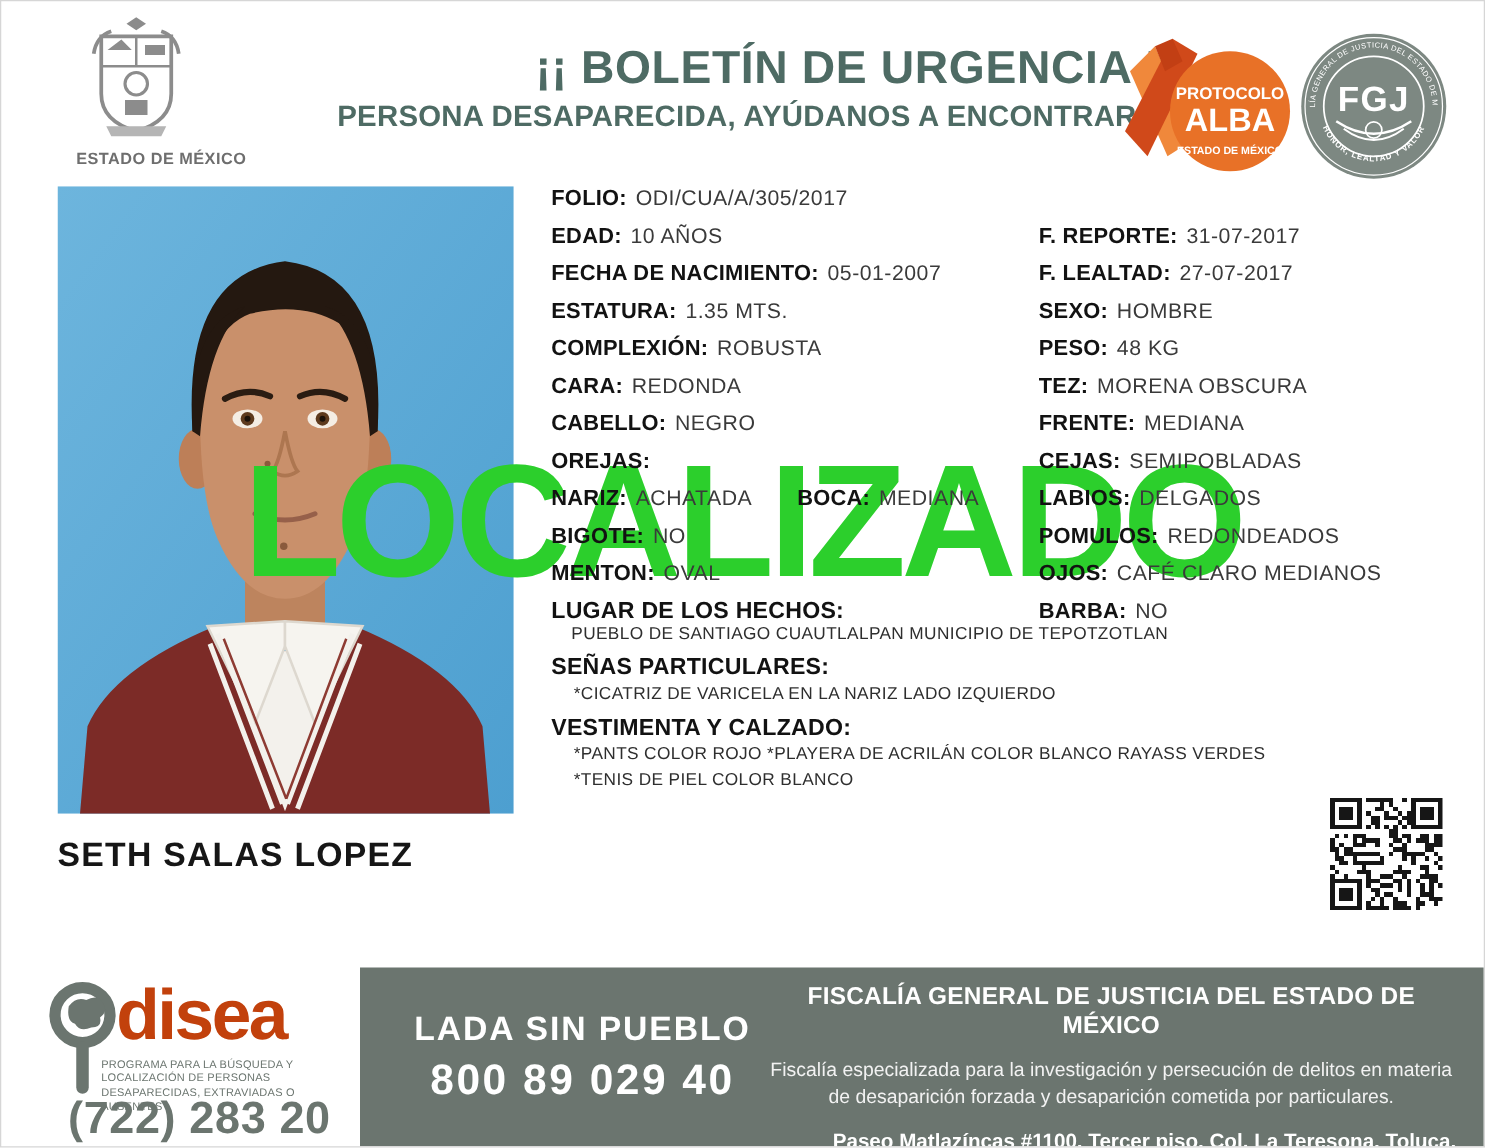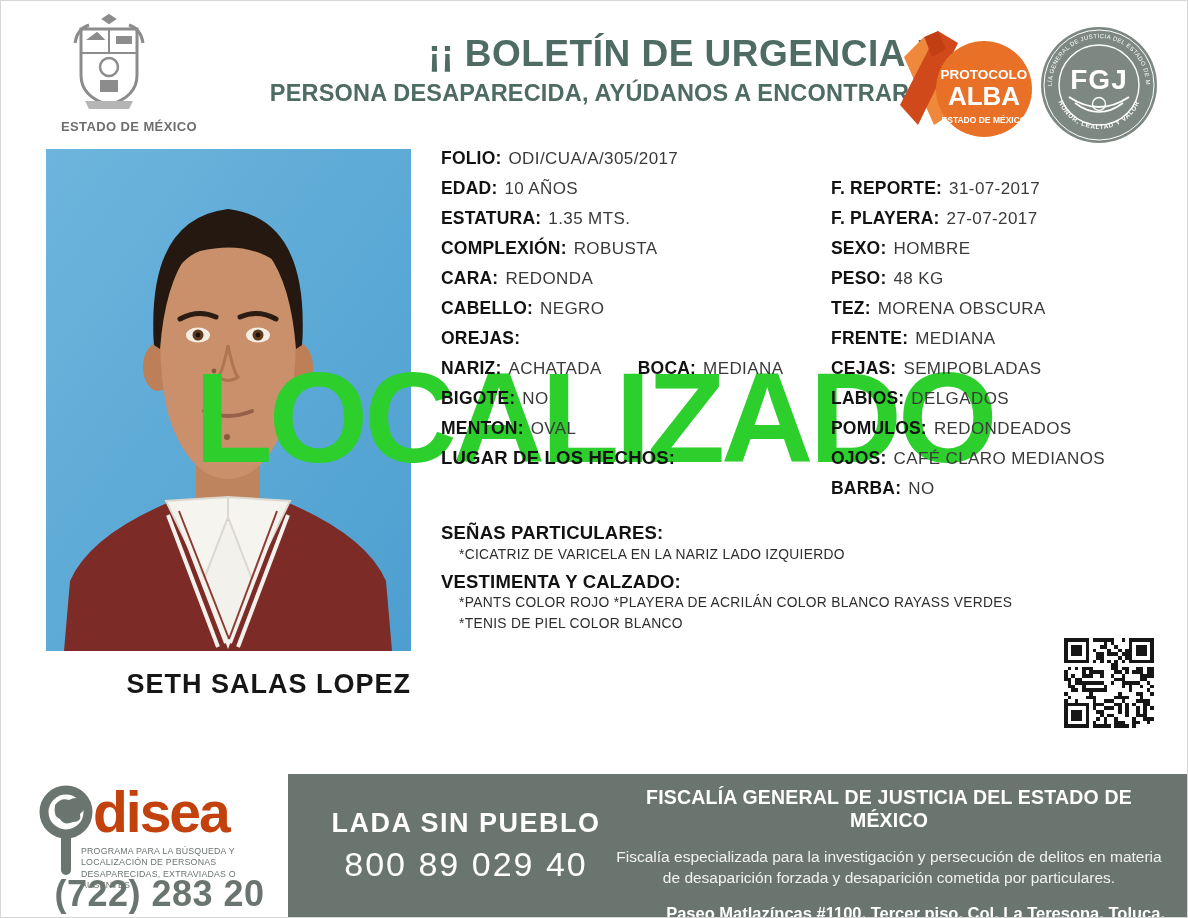--- a/index.html
+++ b/index.html
@@ -11,21 +11,21 @@
   .coat-text{position:absolute;left:18px;top:110px;width:140px;text-align:center;
              font-size:13px;font-weight:bold;color:#6e6e6e;letter-spacing:.4px;}
   .titles{position:absolute;left:230px;top:32px;width:710px;text-align:right;color:#4e6b64;}
   .titles h1{margin:0;font-size:37px;font-weight:bold;letter-spacing:.5px;}
   .titles h2{margin:5px 0 0 0;font-size:23.5px;font-weight:bold;letter-spacing:.2px;}
   .alba{position:absolute;left:893px;top:26px;}
   .fgj{position:absolute;left:1038px;top:24px;}
 
   
   .photo{position:absolute;left:45px;top:148px;width:365px;height:502px;z-index:1;}
-  .person-name{position:absolute;left:45px;top:668px;width:365px;text-align:right;z-index:3;
+  .person-name{position:absolute;left:45px;top:668px;width:365px;text-align:left;z-index:3;
                font-size:27px;font-weight:bold;color:#161616;letter-spacing:1px;}
 
   
   .watermark{position:absolute;left:158px;top:352px;width:870px;height:130px;z-index:2;
              display:flex;align-items:center;justify-content:center;
              font-size:128px;font-weight:bold;letter-spacing:-4px;line-height:1;}
 
   
   .fields{position:absolute;z-index:3;}
   .col-left{left:440px;top:142px;width:395px;}
@@ -42,21 +42,21 @@
   .vest-label{left:440px;top:570px;}
   .vest-value{left:458px;top:592px;width:585px;line-height:20.5px;}
 
   
   .qr{position:absolute;left:1063px;top:637px;width:90px;height:90px;z-index:3;}
 
   
   .bar{position:absolute;left:287px;top:773px;width:899px;height:143px;background:#6b756f;z-index:3;}
   .lada{position:absolute;left:28px;top:34px;width:300px;text-align:center;color:#fff;}
   .lada-label{font-size:27px;font-weight:bold;letter-spacing:1.5px;}
-  .lada-number{font-size:34px;font-weight:normal;letter-spacing:2px;margin-top:6px;}
+  .lada-number{font-size:34px;font-weight:bold;letter-spacing:2px;margin-top:6px;}
   .fiscalia{position:absolute;left:325px;top:12px;width:552px;color:#fff;}
   .f-title{font-size:19.5px;font-weight:bold;text-align:center;letter-spacing:.2px;}
   .f-desc{font-size:15.5px;text-align:center;margin-top:15px;line-height:1.35;color:#f2f2f2;}
   .f-addr{font-size:16.5px;font-weight:bold;text-align:right;margin-top:14px;line-height:1.3;}
   .odisea-icon{position:absolute;left:36px;top:784px;z-index:3;}
   .odisea-word{position:absolute;left:92px;top:778px;z-index:3;font-size:57px;font-weight:bold;
                color:#c2410c;letter-spacing:-2px;}
   .odisea-program{position:absolute;left:80px;top:845px;width:198px;z-index:3;
                   font-size:8.8px;font-weight:normal;color:#6b756f;line-height:1.3;letter-spacing:.2px;}
   .odisea-phone{position:absolute;left:36px;top:872px;width:245px;z-index:3;text-align:center;
@@ -173,45 +173,47 @@
       <circle cx="181" cy="288" r="3" fill="#8a5a3c"></circle>
     </svg>
   </div>
   <div class="person-name">SETH SALAS LOPEZ</div>
 
   <div class="watermark" style="color: rgb(44, 207, 44);">LOCALIZADO</div>
 
   <div class="fields col-left" style="position:absolute;">
     <div class="frow"><span class="flabel">FOLIO:</span><span class="fvalue">ODI/CUA/A/305/2017</span></div>
     <div class="frow"><span class="flabel">EDAD:</span><span class="fvalue">10 AÑOS</span></div>
+    <div class="frow"><span class="flabel">FECHA DE NACIMIENTO:</span><span class="fvalue">05-01-2007</span></div>
     <div class="frow"><span class="flabel">ESTATURA:</span><span class="fvalue">1.35 MTS.</span></div>
     <div class="frow"><span class="flabel">COMPLEXIÓN:</span><span class="fvalue">ROBUSTA</span></div>
     <div class="frow"><span class="flabel">CARA:</span><span class="fvalue">REDONDA</span></div>
     <div class="frow"><span class="flabel">CABELLO:</span><span class="fvalue">NEGRO</span></div>
     <div class="frow"><span class="flabel">OREJAS:</span><span class="fvalue"></span></div>
     <div class="frow"><span class="flabel">NARIZ:</span><span class="fvalue">ACHATADA</span><span class="flabel pair2">BOCA:</span><span class="fvalue">MEDIANA</span></div>
     <div class="frow"><span class="flabel">BIGOTE:</span><span class="fvalue">NO</span></div>
     <div class="frow"><span class="flabel">MENTON:</span><span class="fvalue">OVAL</span></div>
     <div class="frow"><span class="flabel" style="font-size:18.5px">LUGAR DE LOS HECHOS:</span></div>
   </div>
 
   <div class="fields col-right" style="position:absolute;">
     <div class="frow"><span class="flabel">F. REPORTE:</span><span class="fvalue">31-07-2017</span></div>
-    <div class="frow"><span class="flabel">F. PLAYERA:</span><span class="fvalue">27-07-2017</span></div>
+    <div class="frow"><span class="flabel">F. LEALTAD:</span><span class="fvalue">27-07-2017</span></div>
     <div class="frow"><span class="flabel">SEXO:</span><span class="fvalue">HOMBRE</span></div>
     <div class="frow"><span class="flabel">PESO:</span><span class="fvalue">48 KG</span></div>
     <div class="frow"><span class="flabel">TEZ:</span><span class="fvalue">MORENA OBSCURA</span></div>
     <div class="frow"><span class="flabel">FRENTE:</span><span class="fvalue">MEDIANA</span></div>
     <div class="frow"><span class="flabel">CEJAS:</span><span class="fvalue">SEMIPOBLADAS</span></div>
     <div class="frow"><span class="flabel">LABIOS:</span><span class="fvalue">DELGADOS</span></div>
     <div class="frow"><span class="flabel">POMULOS:</span><span class="fvalue">REDONDEADOS</span></div>
     <div class="frow"><span class="flabel">OJOS:</span><span class="fvalue">CAFÉ CLARO MEDIANOS</span></div>
     <div class="frow"><span class="flabel">BARBA:</span><span class="fvalue">NO</span></div>
   </div>
 
+  <div class="sec-value lugar-value">PUEBLO DE SANTIAGO CUAUTLALPAN MUNICIPIO DE TEPOTZOTLAN</div>
   <div class="sec-label senas-label">SEÑAS PARTICULARES:</div>
   <div class="sec-value senas-value">*CICATRIZ DE VARICELA EN LA NARIZ LADO IZQUIERDO</div>
   <div class="sec-label vest-label">VESTIMENTA Y CALZADO:</div>
   <div class="sec-value vest-value">*PANTS COLOR ROJO *PLAYERA DE ACRILÁN COLOR BLANCO RAYASS VERDES *TENIS DE PIEL COLOR BLANCO</div>
 
   <div class="qr"><svg width="90" height="90" viewBox="0 0 25 25" shape-rendering="crispEdges" fill="#161616">
         <rect x="0" y="0" width="1" height="1"></rect>
         <rect x="1" y="0" width="1" height="1"></rect>
         <rect x="2" y="0" width="1" height="1"></rect>
         <rect x="3" y="0" width="1" height="1"></rect>

